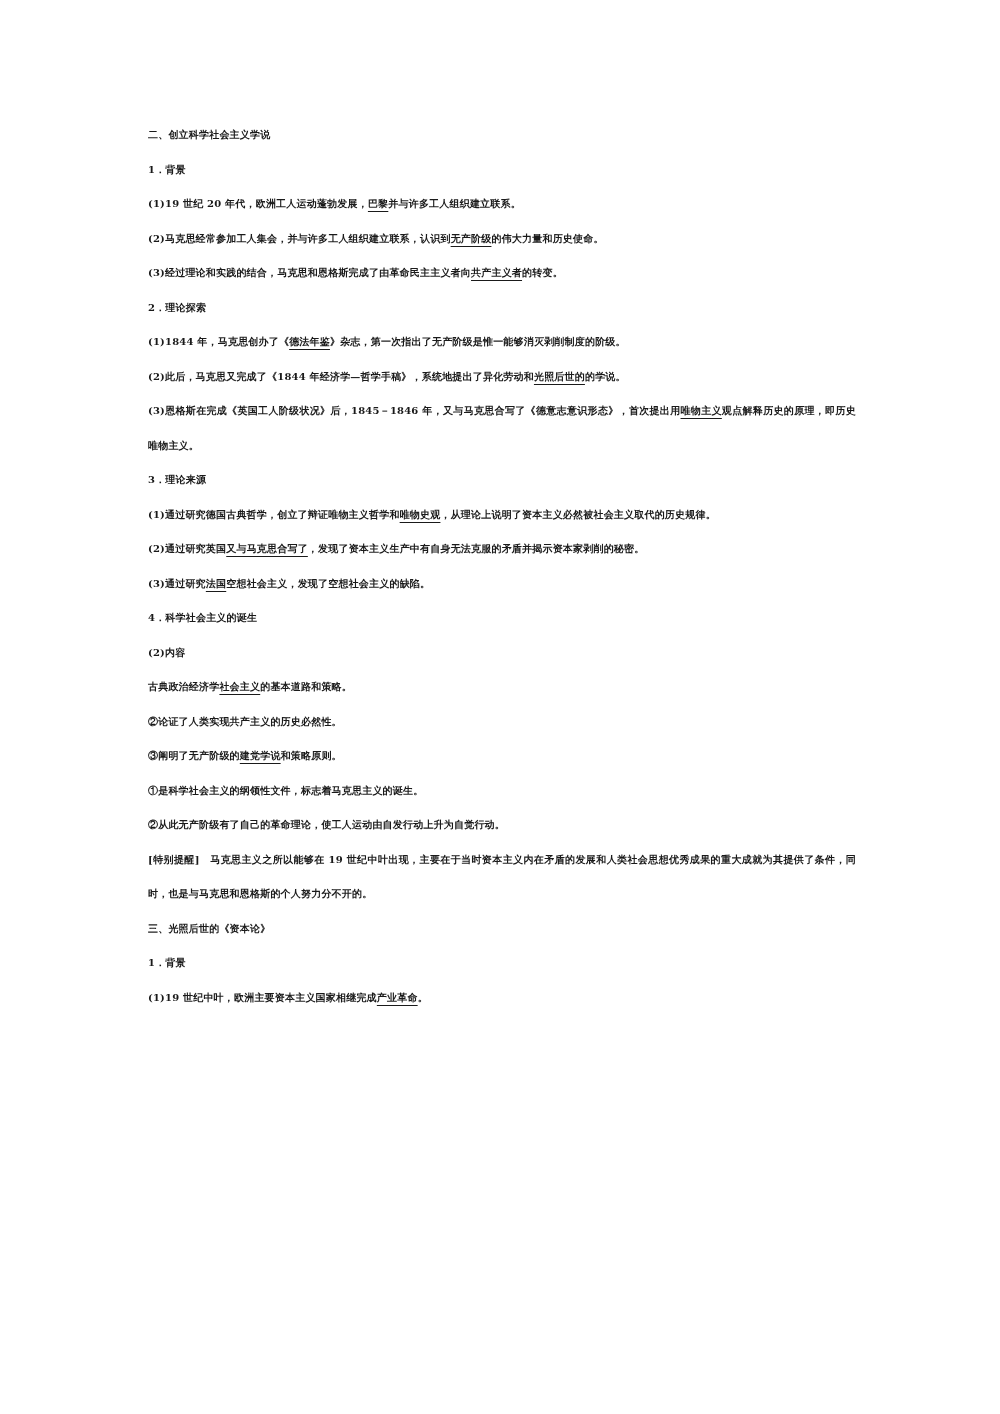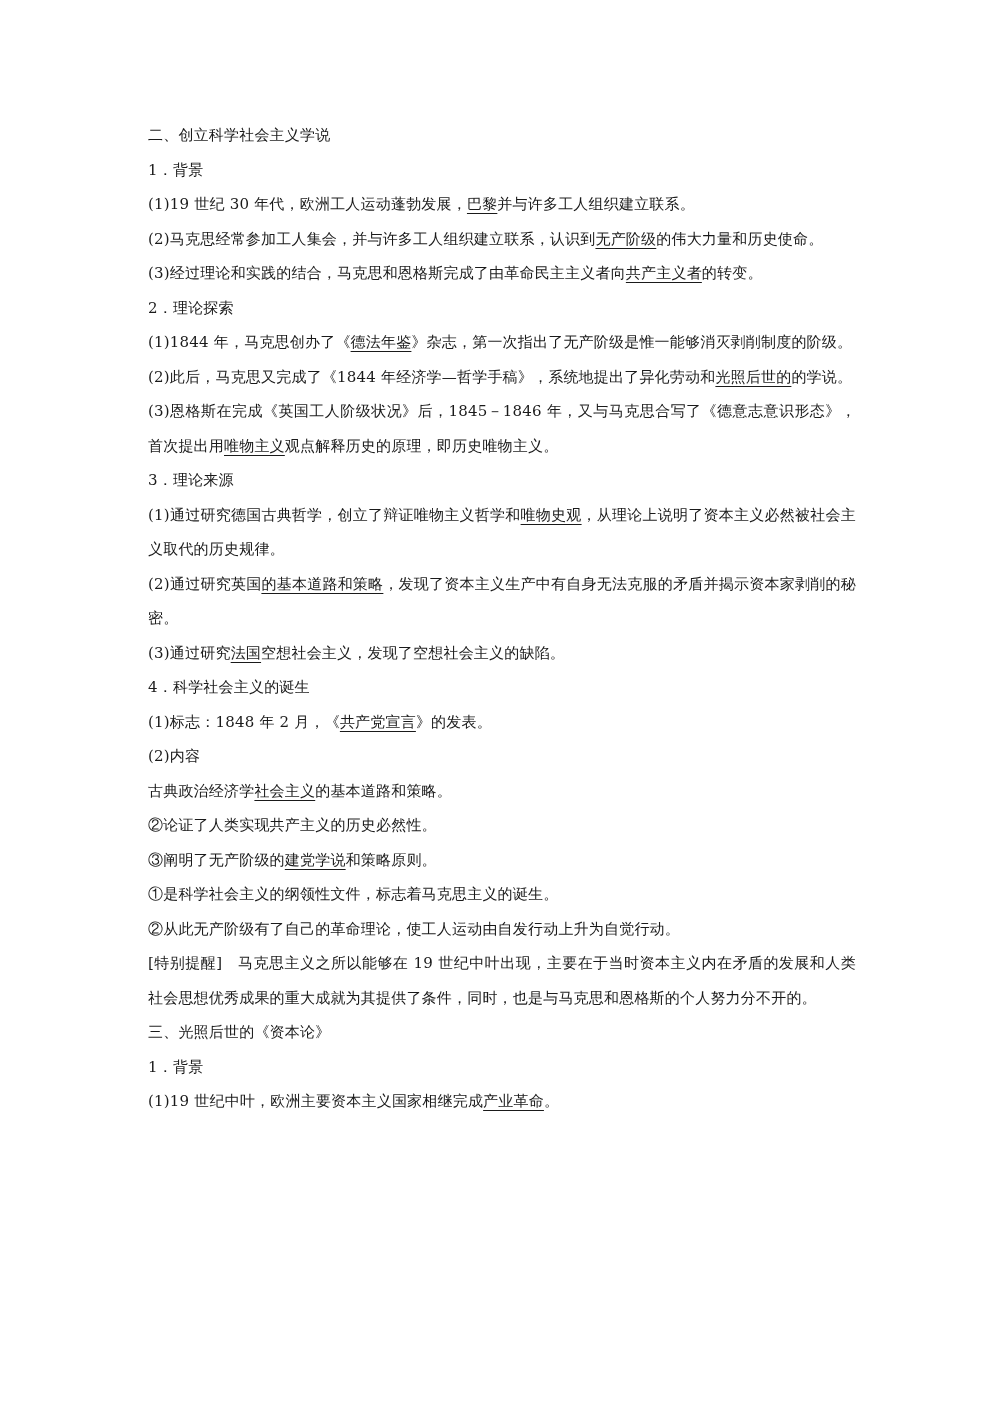--- a/index.html
+++ b/index.html
@@ -4,42 +4,41 @@
   <style>
     html, body { margin: 0; padding: 0; background: #ffffff; }
     body {
       width: 1000px; height: 1414px; position: relative; overflow: hidden;
       font-family: "DejaVu Serif", "Liberation Serif", serif;
       color: #1a1a1a;
     }
     .page {
       position: absolute; left: 148px; top: 118px; width: 708px;
     }
-    .para { font-size: 15px; line-height: 34.5px; letter-spacing: 0.2px; text-align: justify; }
+    .para { font-size: 10px; line-height: 34.5px; letter-spacing: 0.2px; text-align: justify; font-weight: bold; }
     .u { text-decoration: underline; text-underline-offset: 4px; text-decoration-thickness: 1px; }
   </style>
 </head>
 <body>
 
 <div class="page" id="page">
     <div class="para"><span>二、创立科学社会主义学说</span></div>
     <div class="para"><span>1．背景</span></div>
-    <div class="para"><span>(1)19 世纪 30 年代，欧洲工人运动蓬勃发展，</span><span class="u">巴黎</span><span>并与许多工人组织建立联系。</span></div>
+    <div class="para"><span>(1)19 世纪 20 年代，欧洲工人运动蓬勃发展，</span><span class="u">巴黎</span><span>并与许多工人组织建立联系。</span></div>
     <div class="para"><span>(2)马克思经常参加工人集会，并与许多工人组织建立联系，认识到</span><span class="u">无产阶级</span><span>的伟大力量和历史使命。</span></div>
     <div class="para"><span>(3)经过理论和实践的结合，马克思和恩格斯完成了由革命民主主义者向</span><span class="u">共产主义者</span><span>的转变。</span></div>
     <div class="para"><span>2．理论探索</span></div>
     <div class="para"><span>(1)1844 年，马克思创办了《</span><span class="u">德法年鉴</span><span>》杂志，第一次指出了无产阶级是惟一能够消灭剥削制度的阶级。</span></div>
     <div class="para"><span>(2)此后，马克思又完成了《1844 年经济学—哲学手稿》，系统地提出了异化劳动和</span><span class="u">光照后世的</span><span>的学说。</span></div>
     <div class="para"><span>(3)恩格斯在完成《英国工人阶级状况》后，1845－1846 年，又与马克思合写了《德意志意识形态》，首次提出用</span><span class="u">唯物主义</span><span>观点解释历史的原理，即历史唯物主义。</span></div>
     <div class="para"><span>3．理论来源</span></div>
     <div class="para"><span>(1)通过研究德国古典哲学，创立了辩证唯物主义哲学和</span><span class="u">唯物史观</span><span>，从理论上说明了资本主义必然被社会主义取代的历史规律。</span></div>
-    <div class="para"><span>(2)通过研究英国</span><span class="u">的基本道路和策略</span><span>，发现了资本主义生产中有自身无法克服的矛盾并揭示资本家剥削的秘密。</span></div>
+    <div class="para"><span>(2)通过研究英国</span><span class="u">又与马克思合写了</span><span>，发现了资本主义生产中有自身无法克服的矛盾并揭示资本家剥削的秘密。</span></div>
     <div class="para"><span>(3)通过研究</span><span class="u">法国</span><span>空想社会主义，发现了空想社会主义的缺陷。</span></div>
     <div class="para"><span>4．科学社会主义的诞生</span></div>
-    <div class="para"><span>(1)标志：1848 年 2 月，《</span><span class="u">共产党宣言</span><span>》的发表。</span></div>
     <div class="para"><span>(2)内容</span></div>
     <div class="para"><span>古典政治经济学</span><span class="u">社会主义</span><span>的基本道路和策略。</span></div>
     <div class="para"><span>②论证了人类实现共产主义的历史必然性。</span></div>
     <div class="para"><span>③阐明了无产阶级的</span><span class="u">建党学说</span><span>和策略原则。</span></div>
     <div class="para"><span>①是科学社会主义的纲领性文件，标志着马克思主义的诞生。</span></div>
     <div class="para"><span>②从此无产阶级有了自己的革命理论，使工人运动由自发行动上升为自觉行动。</span></div>
     <div class="para"><span>[特别提醒]　马克思主义之所以能够在 19 世纪中叶出现，主要在于当时资本主义内在矛盾的发展和人类社会思想优秀成果的重大成就为其提供了条件，同时，也是与马克思和恩格斯的个人努力分不开的。</span></div>
     <div class="para"><span>三、光照后世的《资本论》</span></div>
     <div class="para"><span>1．背景</span></div>
     <div class="para"><span>(1)19 世纪中叶，欧洲主要资本主义国家相继完成</span><span class="u">产业革命</span><span>。</span></div>

